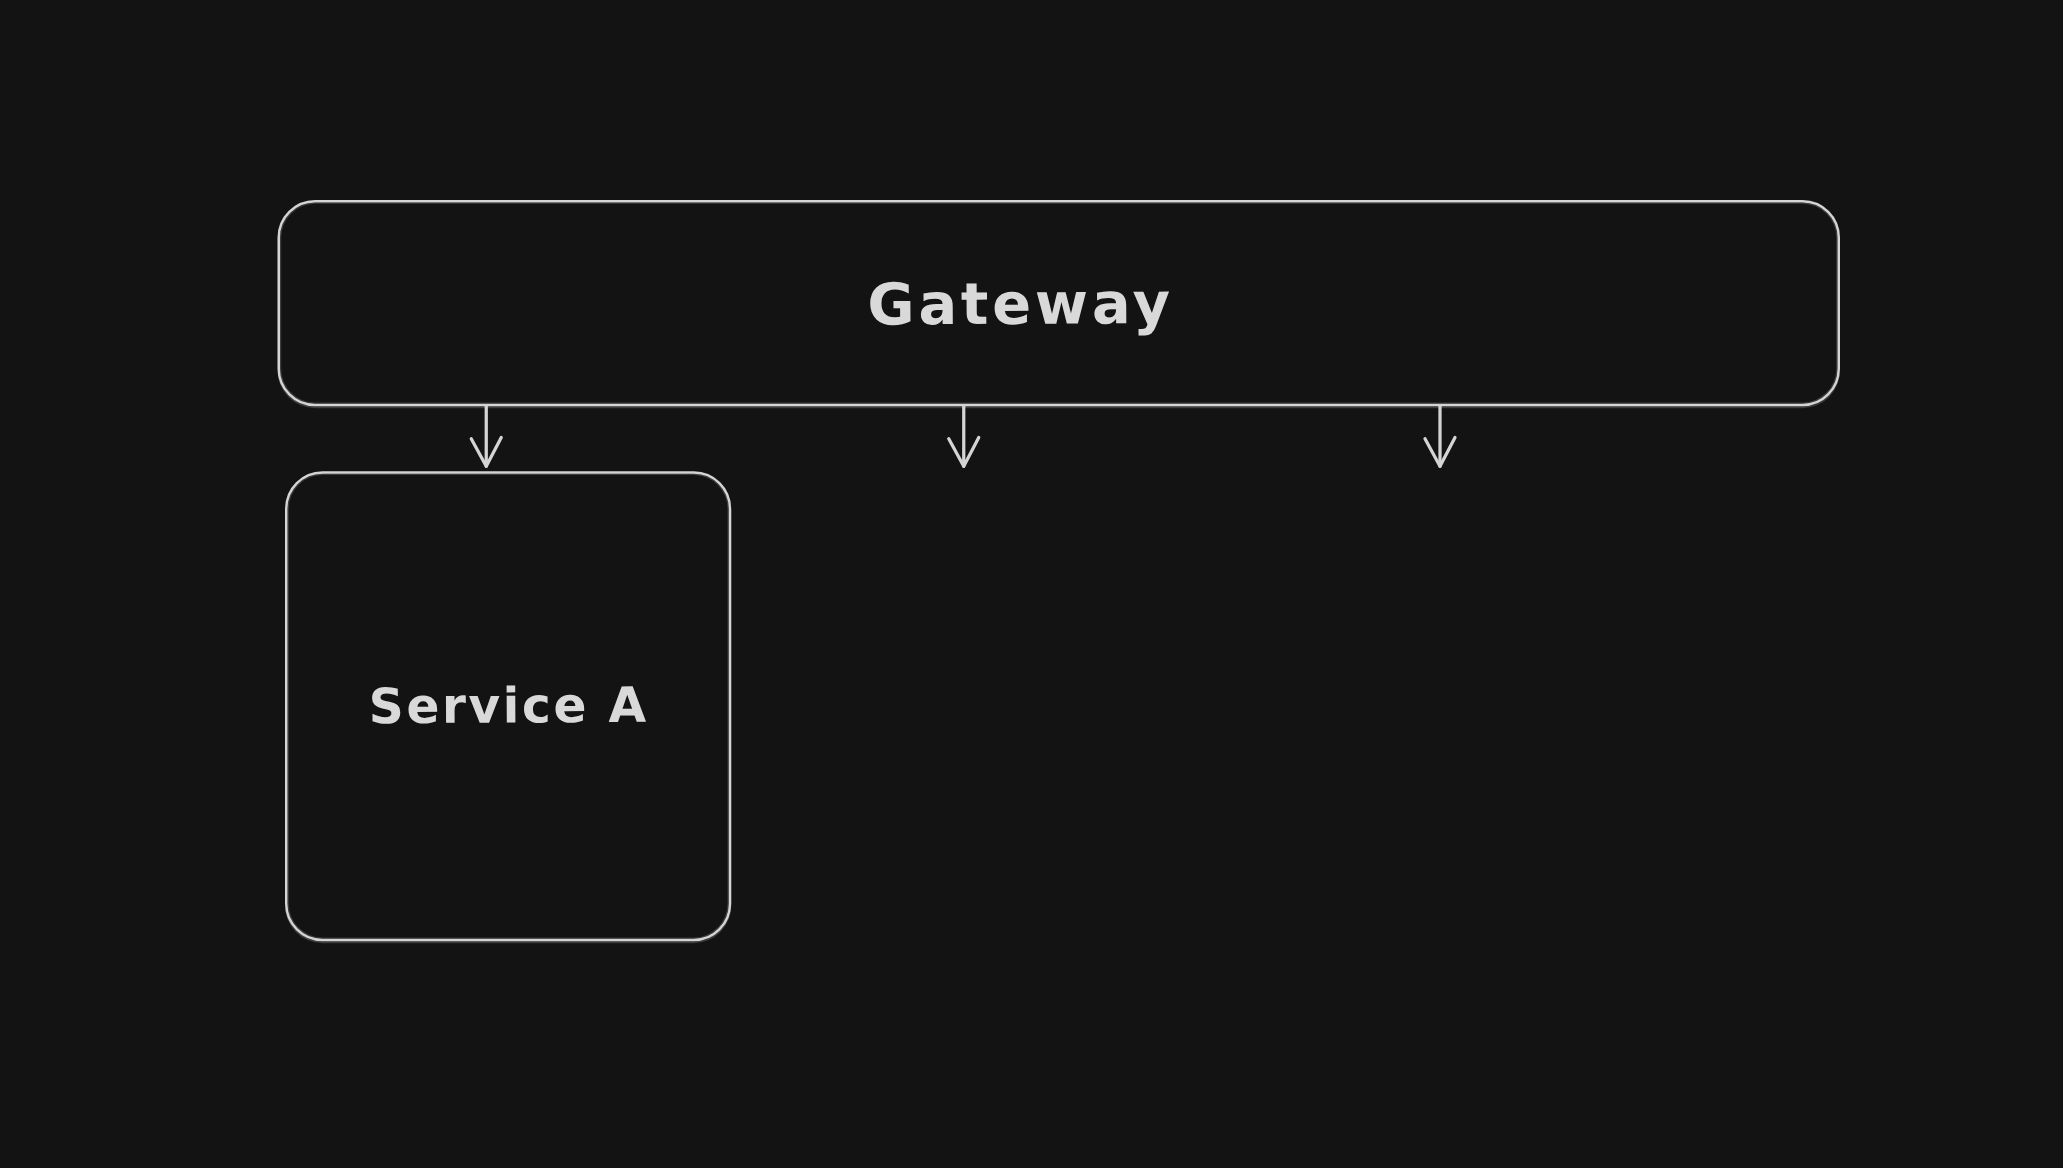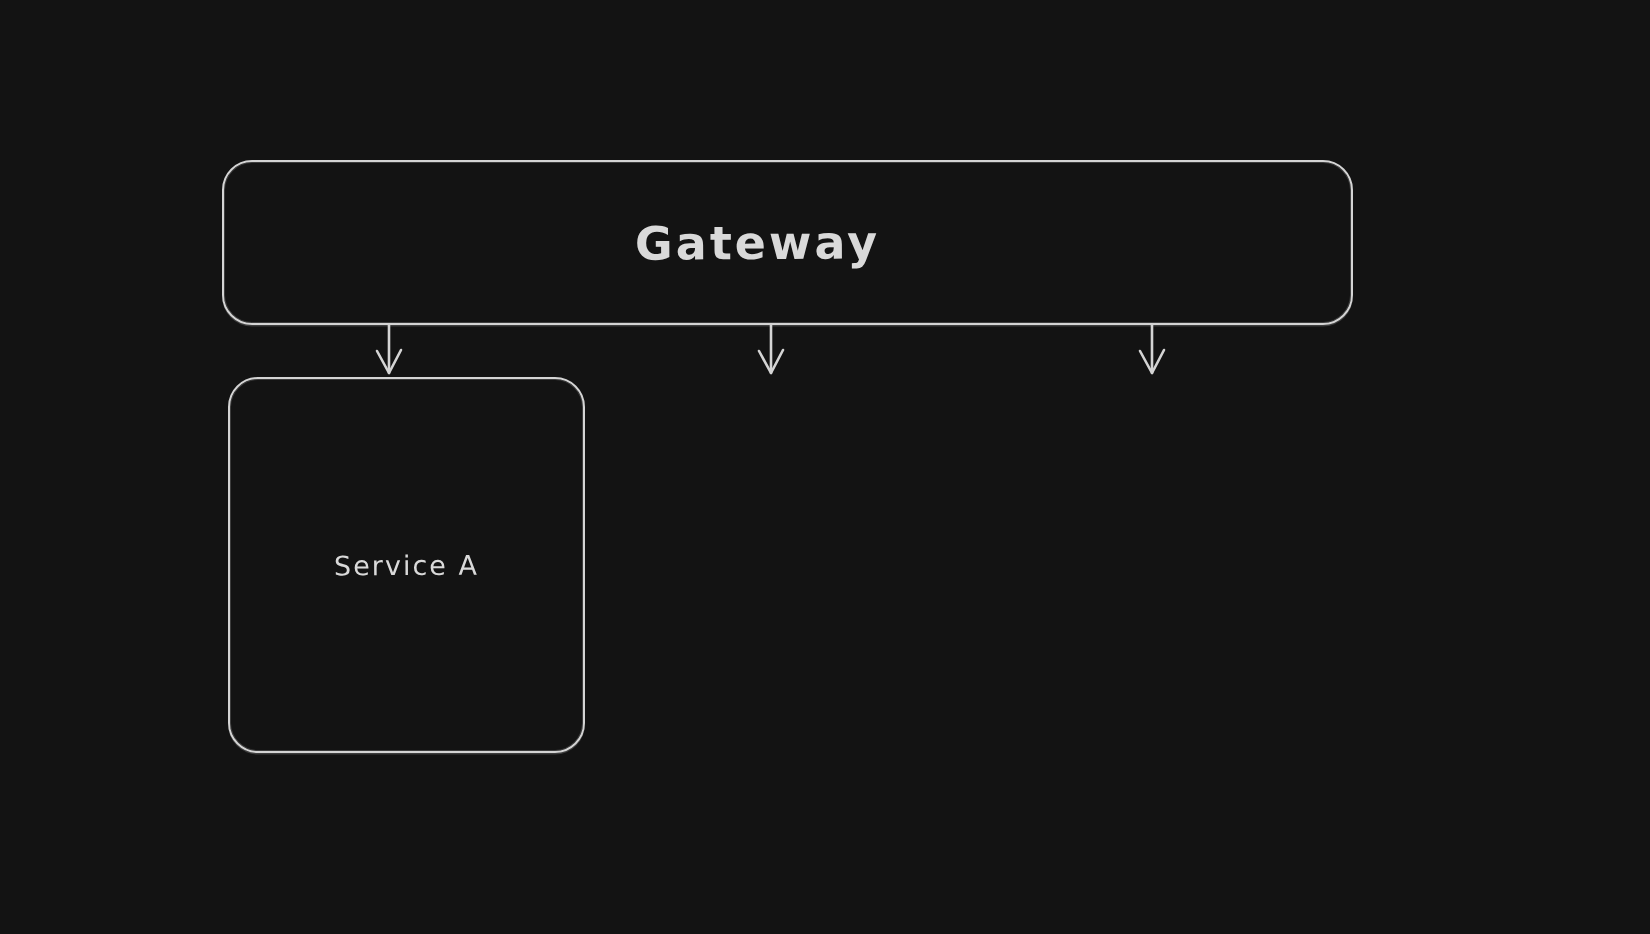--- a/index.html
+++ b/index.html
@@ -34,36 +34,36 @@
                 0 1.5px 0 rgba(212,212,212,0.22);
   }
   .node-label {
     color: var(--text);
     white-space: nowrap;
     user-select: none;
   }
   .gateway {
     left: 222px;
     top: 160px;
-    width: 1131px;
+    width: 1250px;
     height: 165px;
   }
   .gateway .node-label {
     font-size: 46px;
     font-weight: 600;
     letter-spacing: 3px;
     transform: translateX(-30px) rotate(-0.3deg);
   }
   .service {
     top: 377px;
     height: 376px;
   }
   .service .node-label {
-    font-size: 27px;
-    font-weight: 400;
+    font-size: 39px;
+    font-weight: 700;
     letter-spacing: 2px;
     transform: rotate(-0.3deg);
   }
   .service-a { left: 228px;  width: 357px; }
   .service-b { left: 612px;  width: 359px; }
   .service-c { left: 1000px; width: 358px; }
   .arrow {
     position: absolute;
     top: 324px;
     width: 36px;

